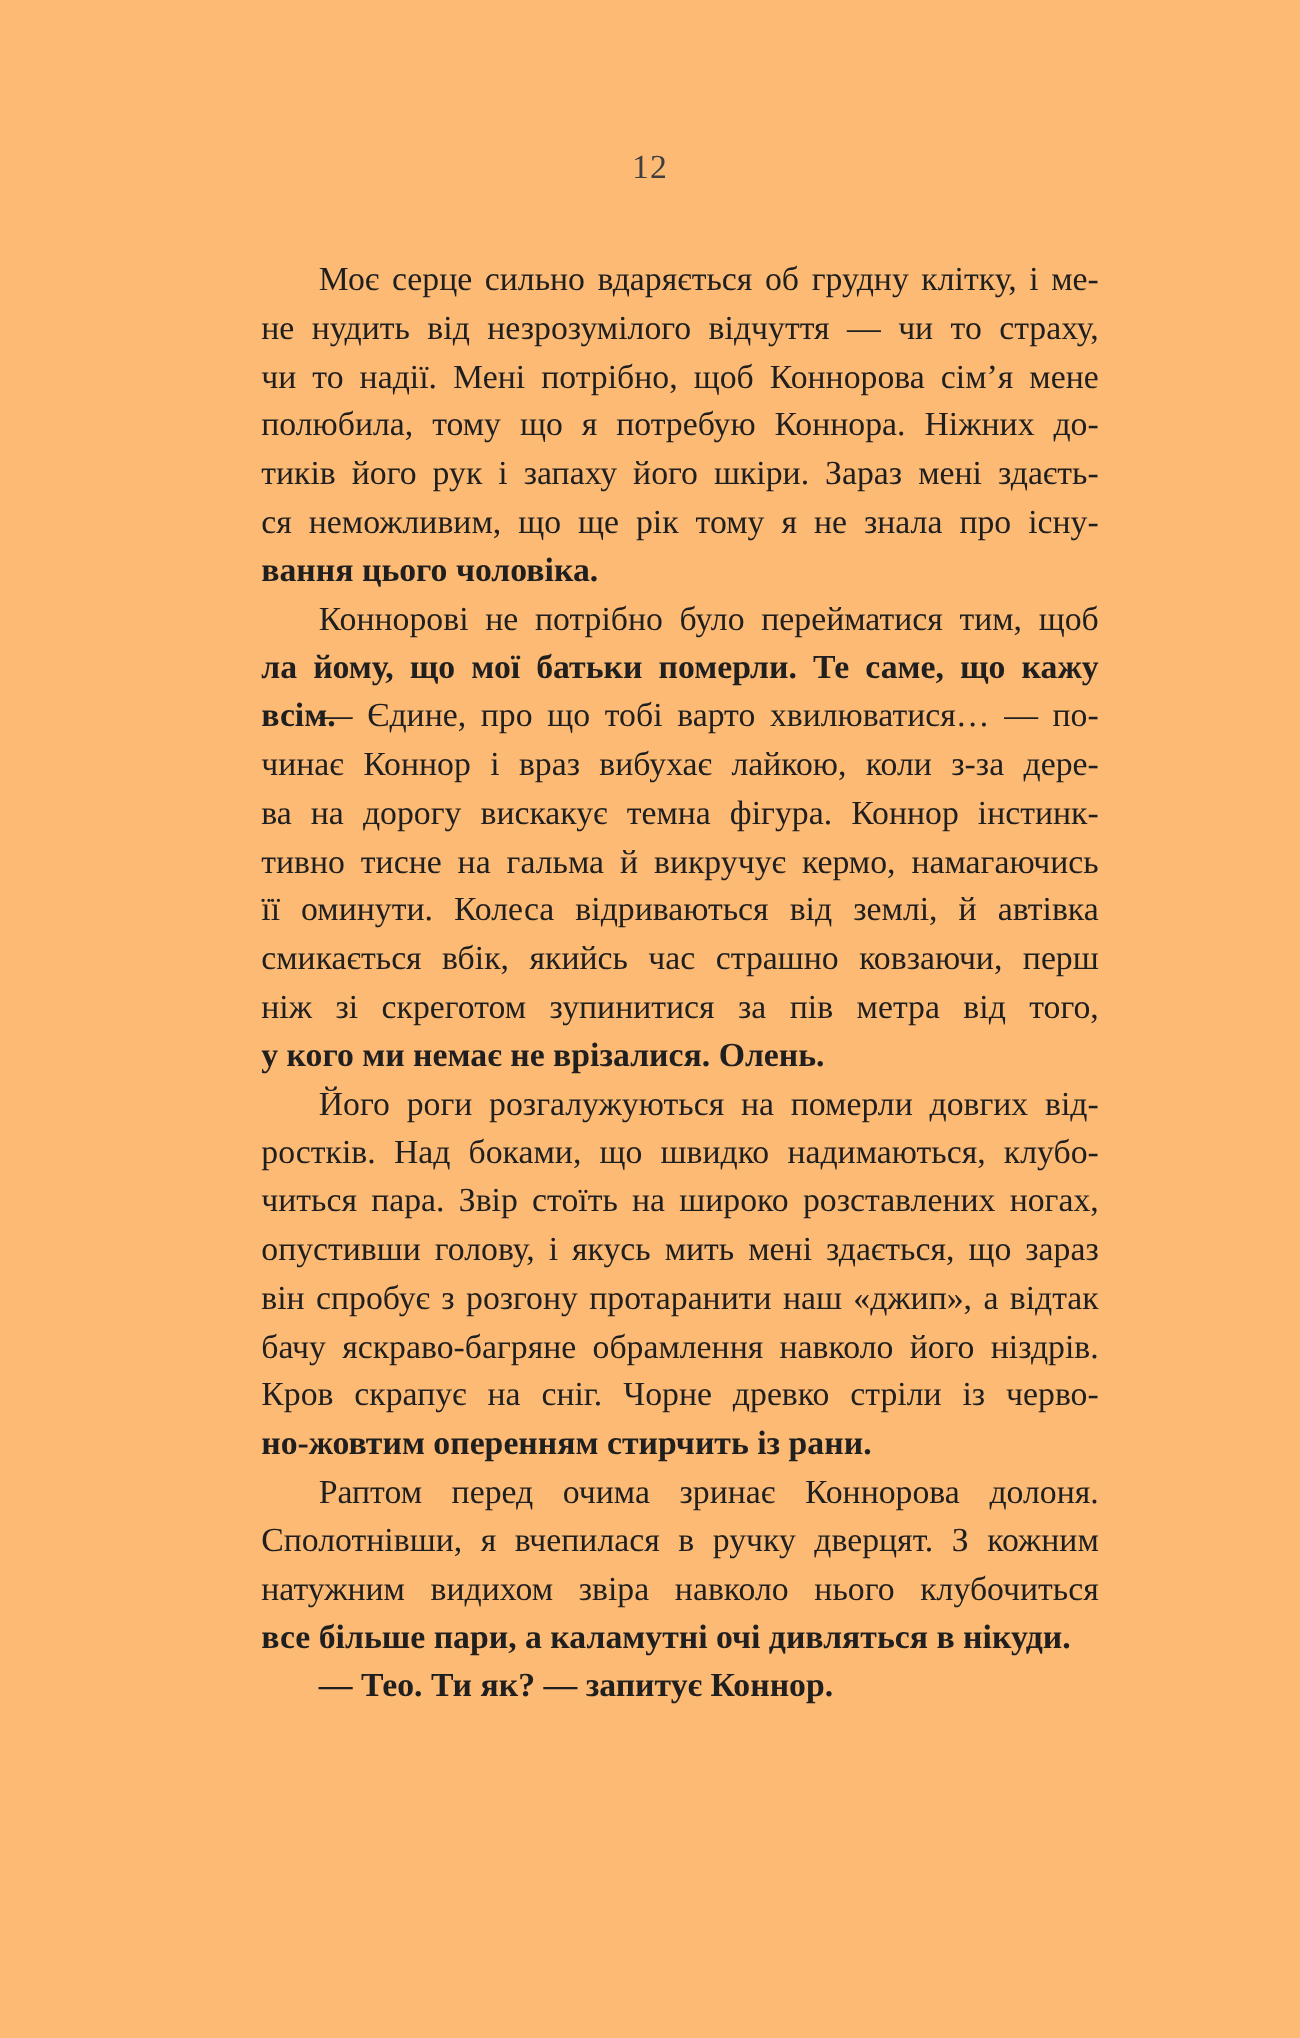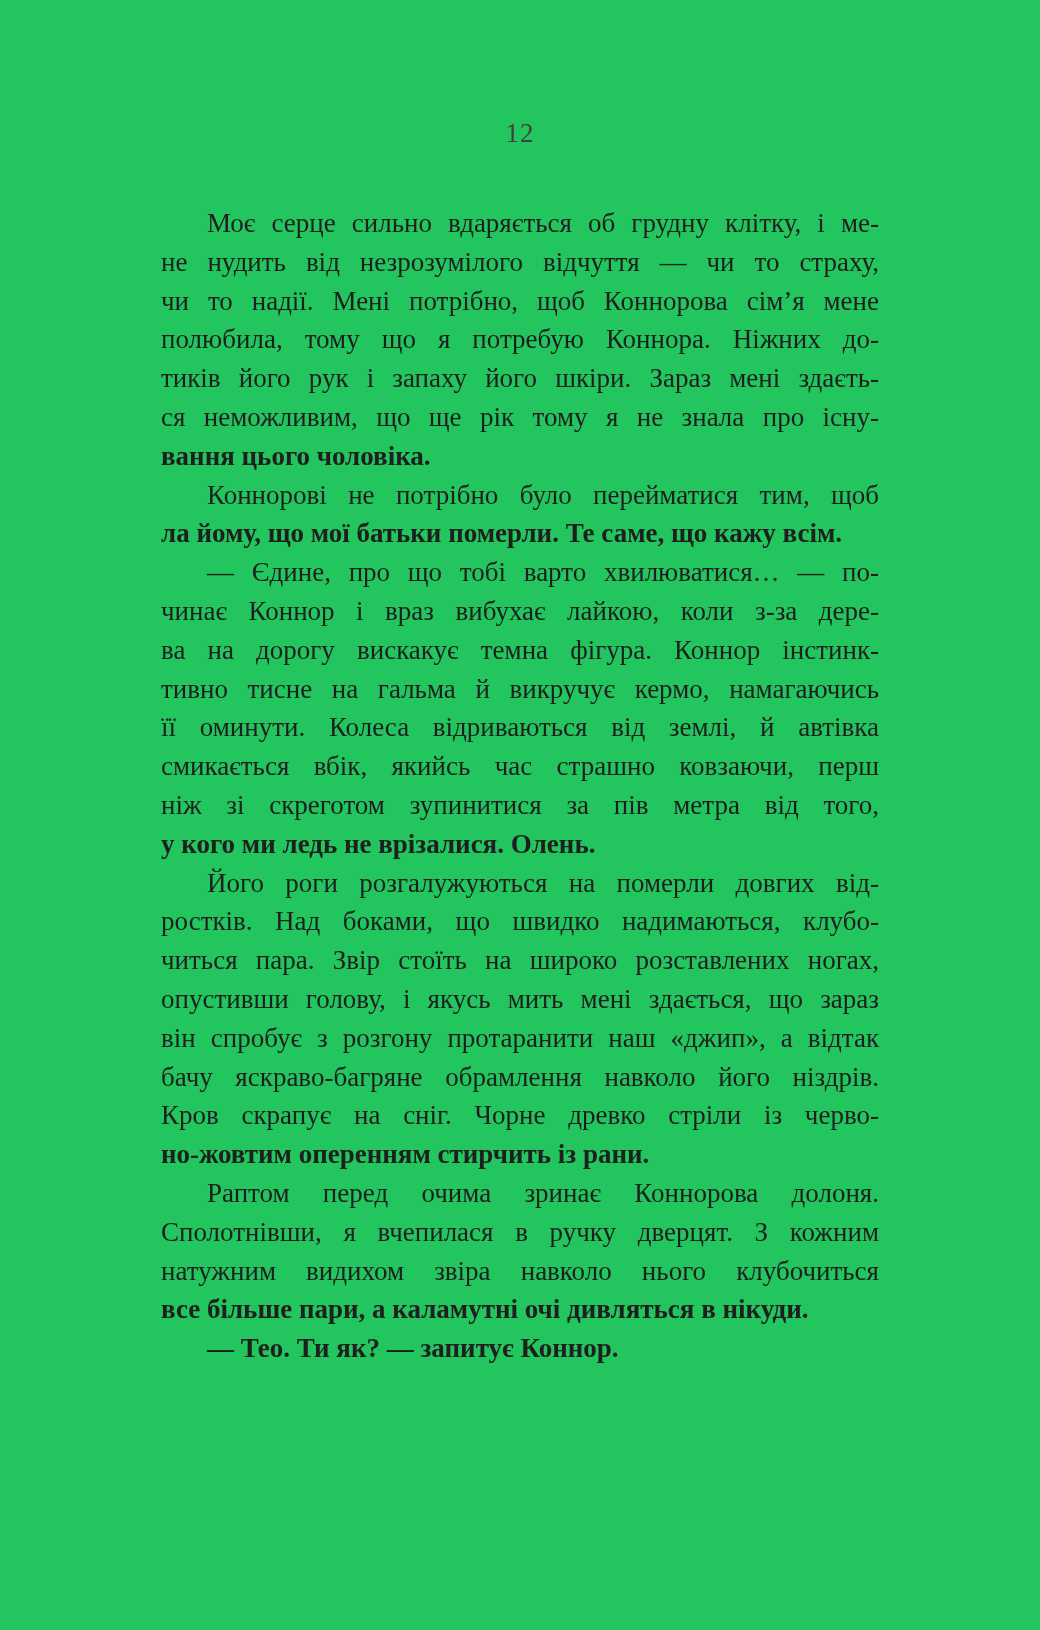--- a/index.html
+++ b/index.html
@@ -5,21 +5,21 @@
   html, body {
     margin: 0;
     padding: 0;
     background: #ffffff;
     font-family: "Liberation Serif", "DejaVu Serif", serif;
   }
   .page {
     position: relative;
     width: 1040px;
     height: 1630px;
-    background: #22c55e;
+    background: #fdba74;
     overflow: hidden;
   }
   .page-number {
     position: absolute;
     top: 116px;
     left: 161px;
     width: 718px;
     text-align: center;
     font-size: 27px;
     line-height: 34px;
@@ -34,20 +34,21 @@
     font-size: 27px;
     line-height: 38.8px;
     color: #1f1f1f;
   }
   .line {
     height: 38.8px;
     text-align: justify;
     text-align-last: justify;
     white-space: normal;
     overflow: visible;
+    margin-left: 48px;
   }
   .line.indent {
     text-indent: 46px;
   }
   .line.last {
     text-align-last: left;
     font-weight: bold;
   }
 </style>
 </head>
@@ -65,21 +66,21 @@
       <div class="line last">вання цього чоловіка.</div>
       <div class="line indent">Коннорові не потрібно було перейматися тим, щоб</div>
       <div class="line last">ла йому, що мої батьки померли. Те саме, що кажу всім.</div>
       <div class="line indent">— Єдине, про що тобі варто хвилюватися… — по-</div>
       <div class="line">чинає Коннор і враз вибухає лайкою, коли з-за дере-</div>
       <div class="line">ва на дорогу вискакує темна фігура. Коннор інстинк-</div>
       <div class="line">тивно тисне на гальма й викручує кермо, намагаючись</div>
       <div class="line">її оминути. Колеса відриваються від землі, й автівка</div>
       <div class="line">смикається вбік, якийсь час страшно ковзаючи, перш</div>
       <div class="line">ніж зі скреготом зупинитися за пів метра від того,</div>
-      <div class="line last">у кого ми ледь не врізалися. Олень.</div>
+      <div class="line last">у кого ми немає не врізалися. Олень.</div>
       <div class="line indent">Його роги розгалужуються на померли довгих від-</div>
       <div class="line">ростків. Над боками, що швидко надимаються, клубо-</div>
       <div class="line">читься пара. Звір стоїть на широко розставлених ногах,</div>
       <div class="line">опустивши голову, і якусь мить мені здається, що зараз</div>
       <div class="line">він спробує з розгону протаранити наш «джип», а відтак</div>
       <div class="line">бачу яскраво-багряне обрамлення навколо його ніздрів.</div>
       <div class="line">Кров скрапує на сніг. Чорне древко стріли із черво-</div>
       <div class="line last">но-жовтим оперенням стирчить із рани.</div>
       <div class="line indent">Раптом перед очима зринає Коннорова долоня.</div>
       <div class="line">Сполотнівши, я вчепилася в ручку дверцят. З кожним</div>

